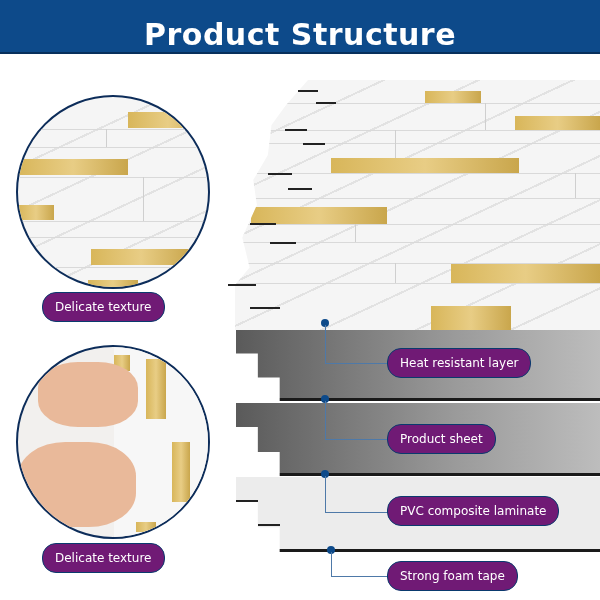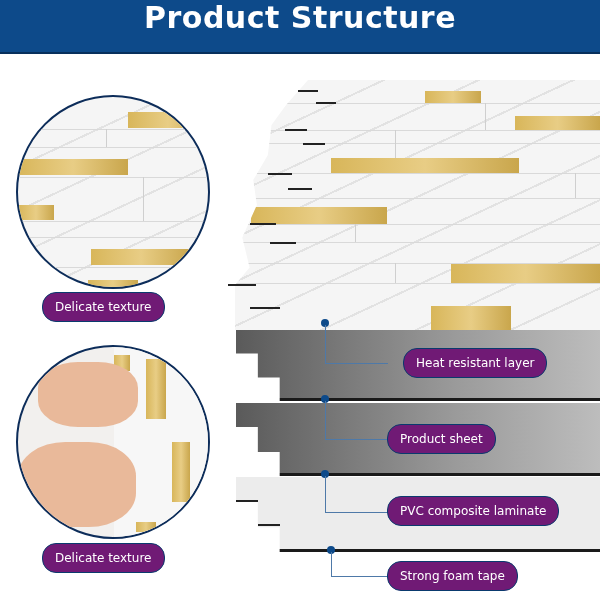--- a/index.html
+++ b/index.html
@@ -1,17 +1,17 @@
 <!DOCTYPE html>
 <html><head>
 <meta charset="utf-8">
 <style>
   html,body{margin:0;padding:0;}
   body{width:600px;height:600px;position:relative;overflow:hidden;background:#fff;font-family:"DejaVu Sans",sans-serif;}
-  .header{position:absolute;left:0;top:0;width:600px;height:52px;background:#0d4a8a;border-bottom:2px solid #08305c;display:flex;align-items:flex-start;justify-content:center;}
+  .header{position:absolute;left:0;top:0;width:600px;height:52px;background:#0d4a8a;border-bottom:2px solid #08305c;display:flex;align-items:flex-end;justify-content:center;}
   .header h1{margin:0;color:#fff;font-size:30px;font-weight:bold;letter-spacing:0.5px;font-family:"DejaVu Sans",sans-serif;}
   .pill{position:absolute;background:#701a75;color:#fff;border-radius:14px;height:28px;line-height:28px;padding:0 12px;font-size:12px;white-space:nowrap;font-family:"DejaVu Sans",sans-serif;border:1px solid #0a3a6e;}
   .circle{position:absolute;border-radius:50%;border:2px solid #0d2d5a;overflow:hidden;background:#f4f4f4;}
   .marble{background:
       repeating-linear-gradient(155deg, rgba(0,0,0,0) 0 22px, rgba(170,170,170,0.25) 22px 24px, rgba(0,0,0,0) 24px 40px),
       #f5f5f5;}
   .gold{position:absolute;background:linear-gradient(90deg,#d8b65a,#e8cd85 50%,#c9a64c);}
   .seam{position:absolute;height:1px;background:#d9d9d9;}
   .vseam{position:absolute;width:1px;background:#cfcfcf;}
   .plate{position:absolute;}
@@ -100,16 +100,16 @@
 
 <div class="dot" style="left:321px;top:319px;"></div>
 <div class="leader" style="left:325px;top:325px;width:62px;height:38px;"></div>
 <div class="dot" style="left:321px;top:395px;"></div>
 <div class="leader" style="left:325px;top:401px;width:62px;height:38px;"></div>
 <div class="dot" style="left:321px;top:470px;"></div>
 <div class="leader" style="left:325px;top:476px;width:62px;height:36px;"></div>
 <div class="dot" style="left:327px;top:546px;"></div>
 <div class="leader" style="left:331px;top:552px;width:56px;height:24px;"></div>
 
-<div class="pill" style="left:403px;top:348px;">Heat resistant layer</div>
+<div class="pill" style="left:387px;top:348px;">Heat resistant layer</div>
 <div class="pill" style="left:387px;top:424px;">Product sheet</div>
 <div class="pill" style="left:387px;top:496px;">PVC composite laminate</div>
 <div class="pill" style="left:387px;top:561px;">Strong foam tape</div>
 
 </body></html>

